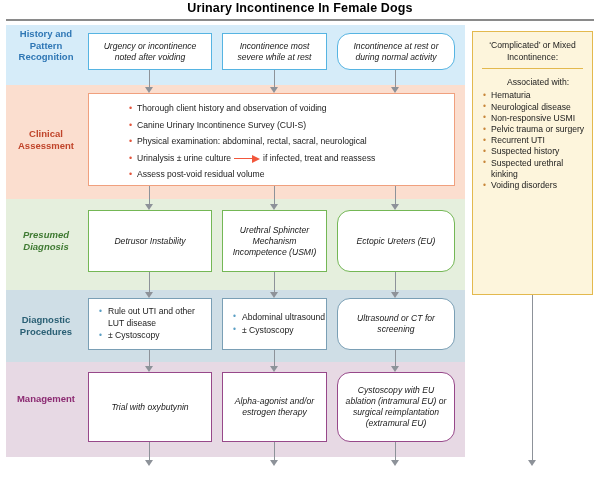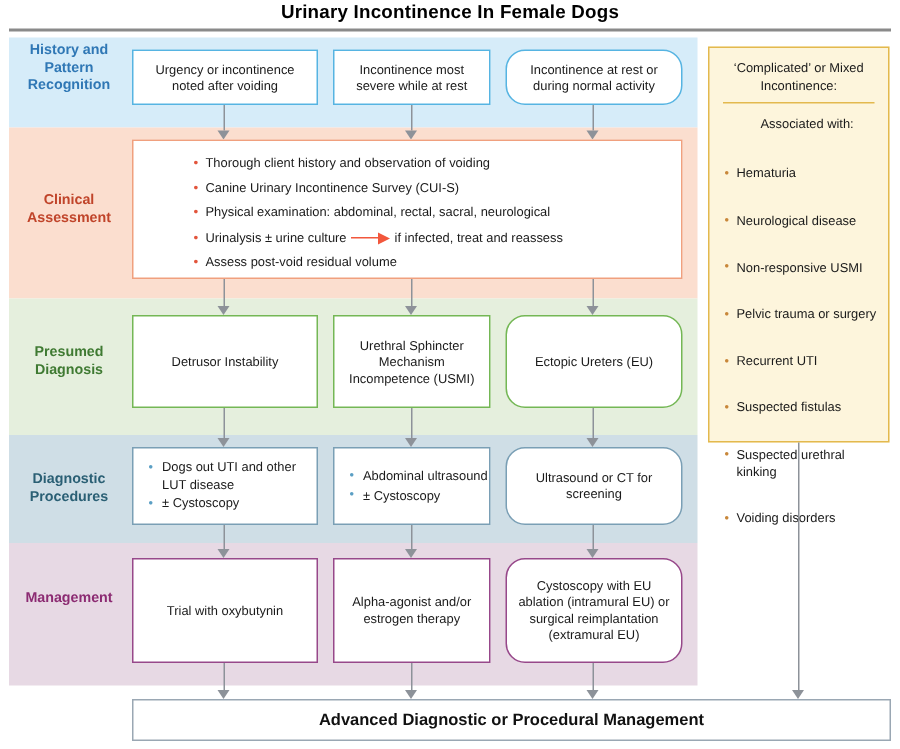--- a/index.html
+++ b/index.html
@@ -28,31 +28,31 @@
   .band-pres{top:199px;height:91px;background:#e5efdd;}
   .band-diag{top:290px;height:72px;background:#cfdee6;}
   .band-mgmt{top:362px;height:95px;background:#e7d9e4;}
 
   .band-label{
     position:absolute;left:6px;width:80px;text-align:center;
     font-size:9.5px;font-weight:bold;line-height:11.5px;
   }
   .lbl-hist{top:28px;color:#2f77b5;}
   .lbl-clin{top:128px;color:#c0442a;}
-  .lbl-pres{top:229px;color:#3f7a32;}
+  .lbl-pres{top:229px;color:#3f7a32;font-style:italic;}
   .lbl-diag{top:314px;color:#2a5f74;}
   .lbl-mgmt{top:393px;color:#8c2b72;}
 
   
   .node{
     position:absolute;background:#ffffff;box-sizing:border-box;
     display:flex;align-items:center;justify-content:center;
     text-align:center;font-size:8.6px;line-height:11px;color:#1a1a1a;
   }
-  .node .inner{padding:0 4px;width:100%;}
+  .node .inner{padding:0 4px;width:100%;font-style:italic;}
 
   .b-blue{border:1.3px solid #56b4e2;}
   .b-green{border:1.3px solid #74b755;}
   .b-steel{border:1.3px solid #7a9fb5;}
   .b-purple{border:1.3px solid #97488a;}
 
   
   .c1{left:88px;width:124px;}
   .c2{left:222px;width:105px;}
   .c3{left:337px;width:118px;border-radius:13px;}
@@ -125,21 +125,21 @@
     text-align:center;font-size:8.6px;line-height:11.5px;color:#1a1a1a;
     padding:8px 4px 5px 4px;
   }
   .side-divider{height:1.4px;background:#e3b94e;margin:0 9px;}
   .side-sub{
     font-size:8.6px;color:#1a1a1a;padding:8px 0 3px 10px;margin-left:24px;
   }
   .side-list{margin:0;padding:0 4px 0 10px;list-style:none;}
   .side-list li{
     position:relative;padding-left:8px;font-size:8.6px;line-height:11.2px;
-    color:#1a1a1a;margin:20px 0;
+    color:#1a1a1a;margin:0 0;
   }
   .side-list li::before{
     content:"\2022";position:absolute;left:0;top:-0.5px;color:#c8873a;font-size:8.5px;
   }
 
   
   .bottom-bar{
     position:absolute;left:88px;top:466px;width:506px;height:28px;
     background:#ffffff;border:1.3px solid #9aa7b3;box-sizing:border-box;
     display:flex;align-items:center;justify-content:center;
@@ -240,21 +240,21 @@
     <span class="line" style="height:20px;"></span>
       <span class="tip" style="top:20px;"></span>
   </div>
   <div class="varrow" style="left:391px;top:272px;height:26px;">
     <span class="line" style="height:20px;"></span>
       <span class="tip" style="top:20px;"></span>
   </div>
 
   <div class="node b-steel c1 r-diag">
     <ul class="bullets dx-pad">
-      <li>Dogs out UTI and other LUT disease</li>
+      <li>Rule out UTI and other LUT disease</li>
       <li>± Cystoscopy</li>
     </ul>
   </div>
   <div class="node b-steel c2 r-diag">
     <ul class="bullets dx-pad">
       <li>Abdominal ultrasound</li>
       <li>± Cystoscopy</li>
     </ul>
   </div>
   <div class="node b-steel c3 r-diag">
@@ -300,28 +300,25 @@
   <div class="side-panel">
     <div class="side-title">‘Complicated’ or Mixed Incontinence:</div>
     <div class="side-divider"></div>
     <div class="side-sub">Associated with:</div>
     <ul class="side-list">
       <li>Hematuria</li>
       <li>Neurological disease</li>
       <li>Non-responsive USMI</li>
       <li>Pelvic trauma or surgery</li>
       <li>Recurrent UTI</li>
-      <li>Suspected fistulas</li>
+      <li>Suspected history</li>
       <li>Suspected urethral kinking</li>
       <li>Voiding disorders</li>
     </ul>
   </div>
 
   <div class="varrow" style="left:528px;top:295px;height:171px;">
     <span class="line" style="height:165px;"></span>
       <span class="tip" style="top:165px;"></span>
   </div>
 
-  <div class="bottom-bar">
-    <span>Advanced Diagnostic or Procedural Management</span>
-  </div>
 
 </div>
 
 </body></html>

